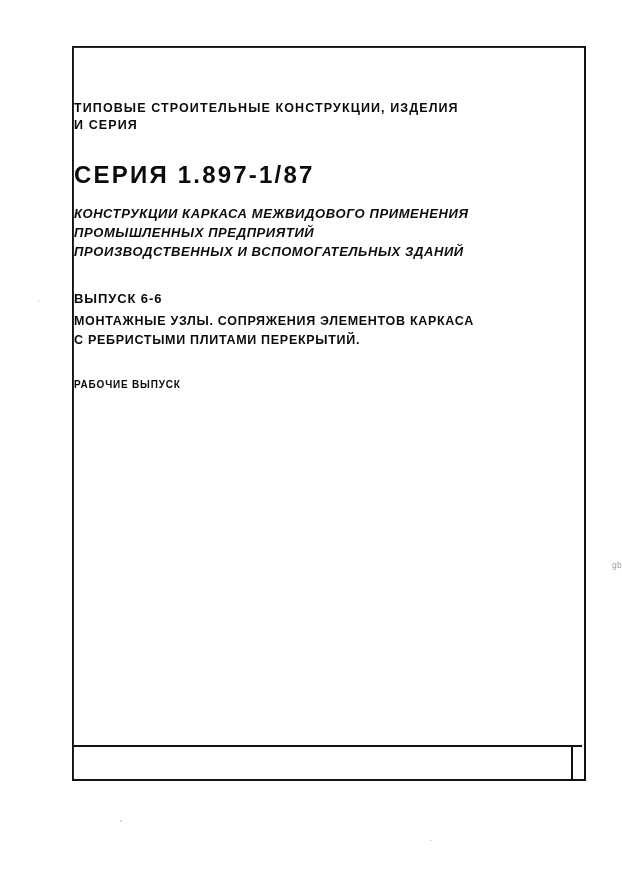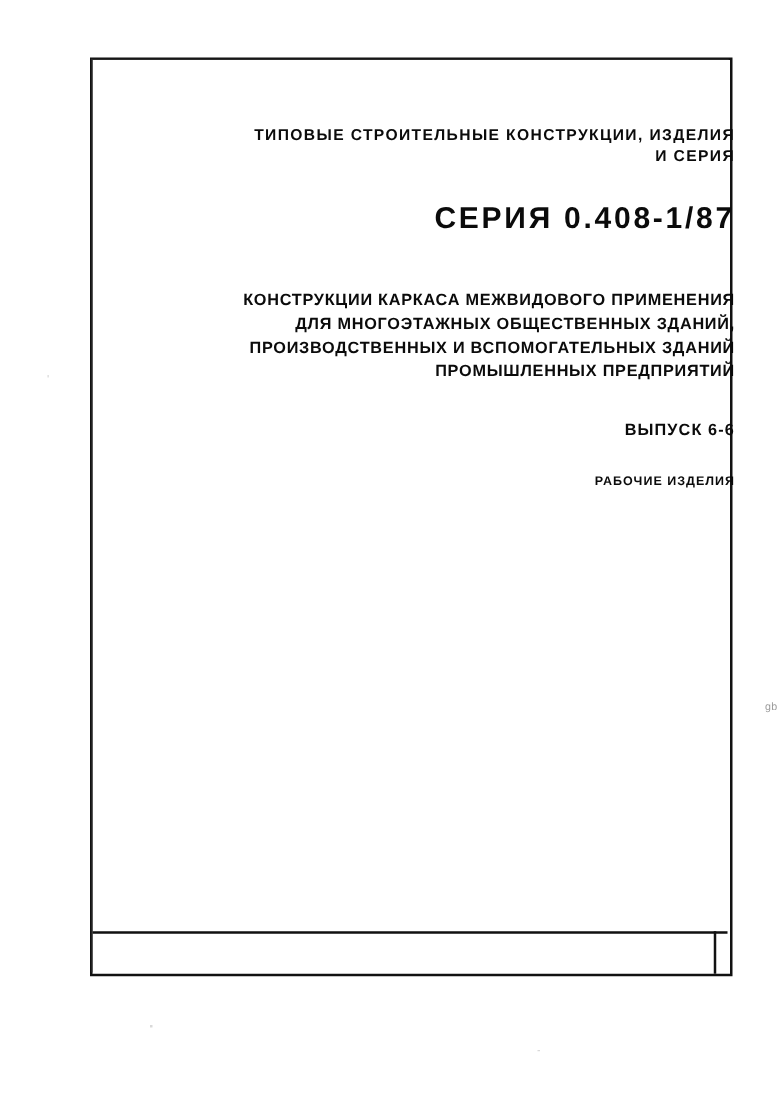--- a/index.html
+++ b/index.html
@@ -72,21 +72,21 @@
     position: absolute;
     left: 0;
     top: 52px;
     width: 514px;
     text-align: center;
     color: #0b0b0b;
   }
 
   .line {
     display: block;
-    text-align: right;
+    text-align: left;
     letter-spacing: 0.8px;
     font-weight: bold;
     -webkit-font-smoothing: none;
   }
 
   
   .hdr {
     font-size: 12.5px;
     line-height: 17px;
     letter-spacing: 1.1px;
@@ -96,21 +96,22 @@
   #series-title {
     font-size: 24px;
     line-height: 30px;
     letter-spacing: 2.2px;
     margin-top: 26px;
     font-weight: bold;
   }
 
   
   #desc-block {
-    margin-top: 40px;
+    margin-top: 14px;
+    font-style: italic;
   }
   .desc {
     font-size: 13px;
     line-height: 19px;
     letter-spacing: 0.6px;
   }
 
   
   #issue-number {
     margin-top: 30px;
@@ -160,33 +161,36 @@
 
   <div id="title-frame">
 
     <div id="text-block">
 
       <div>
         <span class="line hdr">ТИПОВЫЕ СТРОИТЕЛЬНЫЕ КОНСТРУКЦИИ, ИЗДЕЛИЯ</span>
         <span class="line hdr">И СЕРИЯ</span>
       </div>
 
-      <div class="line" id="series-title">СЕРИЯ 0.408-1/87</div>
+      <div class="line" id="series-title">СЕРИЯ 1.897-1/87</div>
 
       <div id="desc-block">
         <span class="line desc">КОНСТРУКЦИИ КАРКАСА МЕЖВИДОВОГО ПРИМЕНЕНИЯ</span>
-        <span class="line desc">ДЛЯ МНОГОЭТАЖНЫХ ОБЩЕСТВЕННЫХ ЗДАНИЙ,</span>
+        <span class="line desc">ПРОМЫШЛЕННЫХ ПРЕДПРИЯТИЙ</span>
         <span class="line desc">ПРОИЗВОДСТВЕННЫХ И ВСПОМОГАТЕЛЬНЫХ ЗДАНИЙ</span>
-        <span class="line desc">ПРОМЫШЛЕННЫХ ПРЕДПРИЯТИЙ</span>
       </div>
 
       <div class="line" id="issue-number">ВЫПУСК 6-6</div>
 
-
-      <div class="line" id="working-drawings">РАБОЧИЕ ИЗДЕЛИЯ</div>
+      <div id="issue-block">
+        <span class="line issue-line">МОНТАЖНЫЕ УЗЛЫ. СОПРЯЖЕНИЯ ЭЛЕМЕНТОВ КАРКАСА</span>
+        <span class="line issue-line">С РЕБРИСТЫМИ ПЛИТАМИ ПЕРЕКРЫТИЙ.</span>
+      </div>
+
+      <div class="line" id="working-drawings">РАБОЧИЕ ВЫПУСК</div>
 
     </div>
 
     <div id="stamp-box"></div>
     <div id="stamp-divider"></div>
 
   </div>
 
   <div id="watermark">gbi22.ru</div>
 

